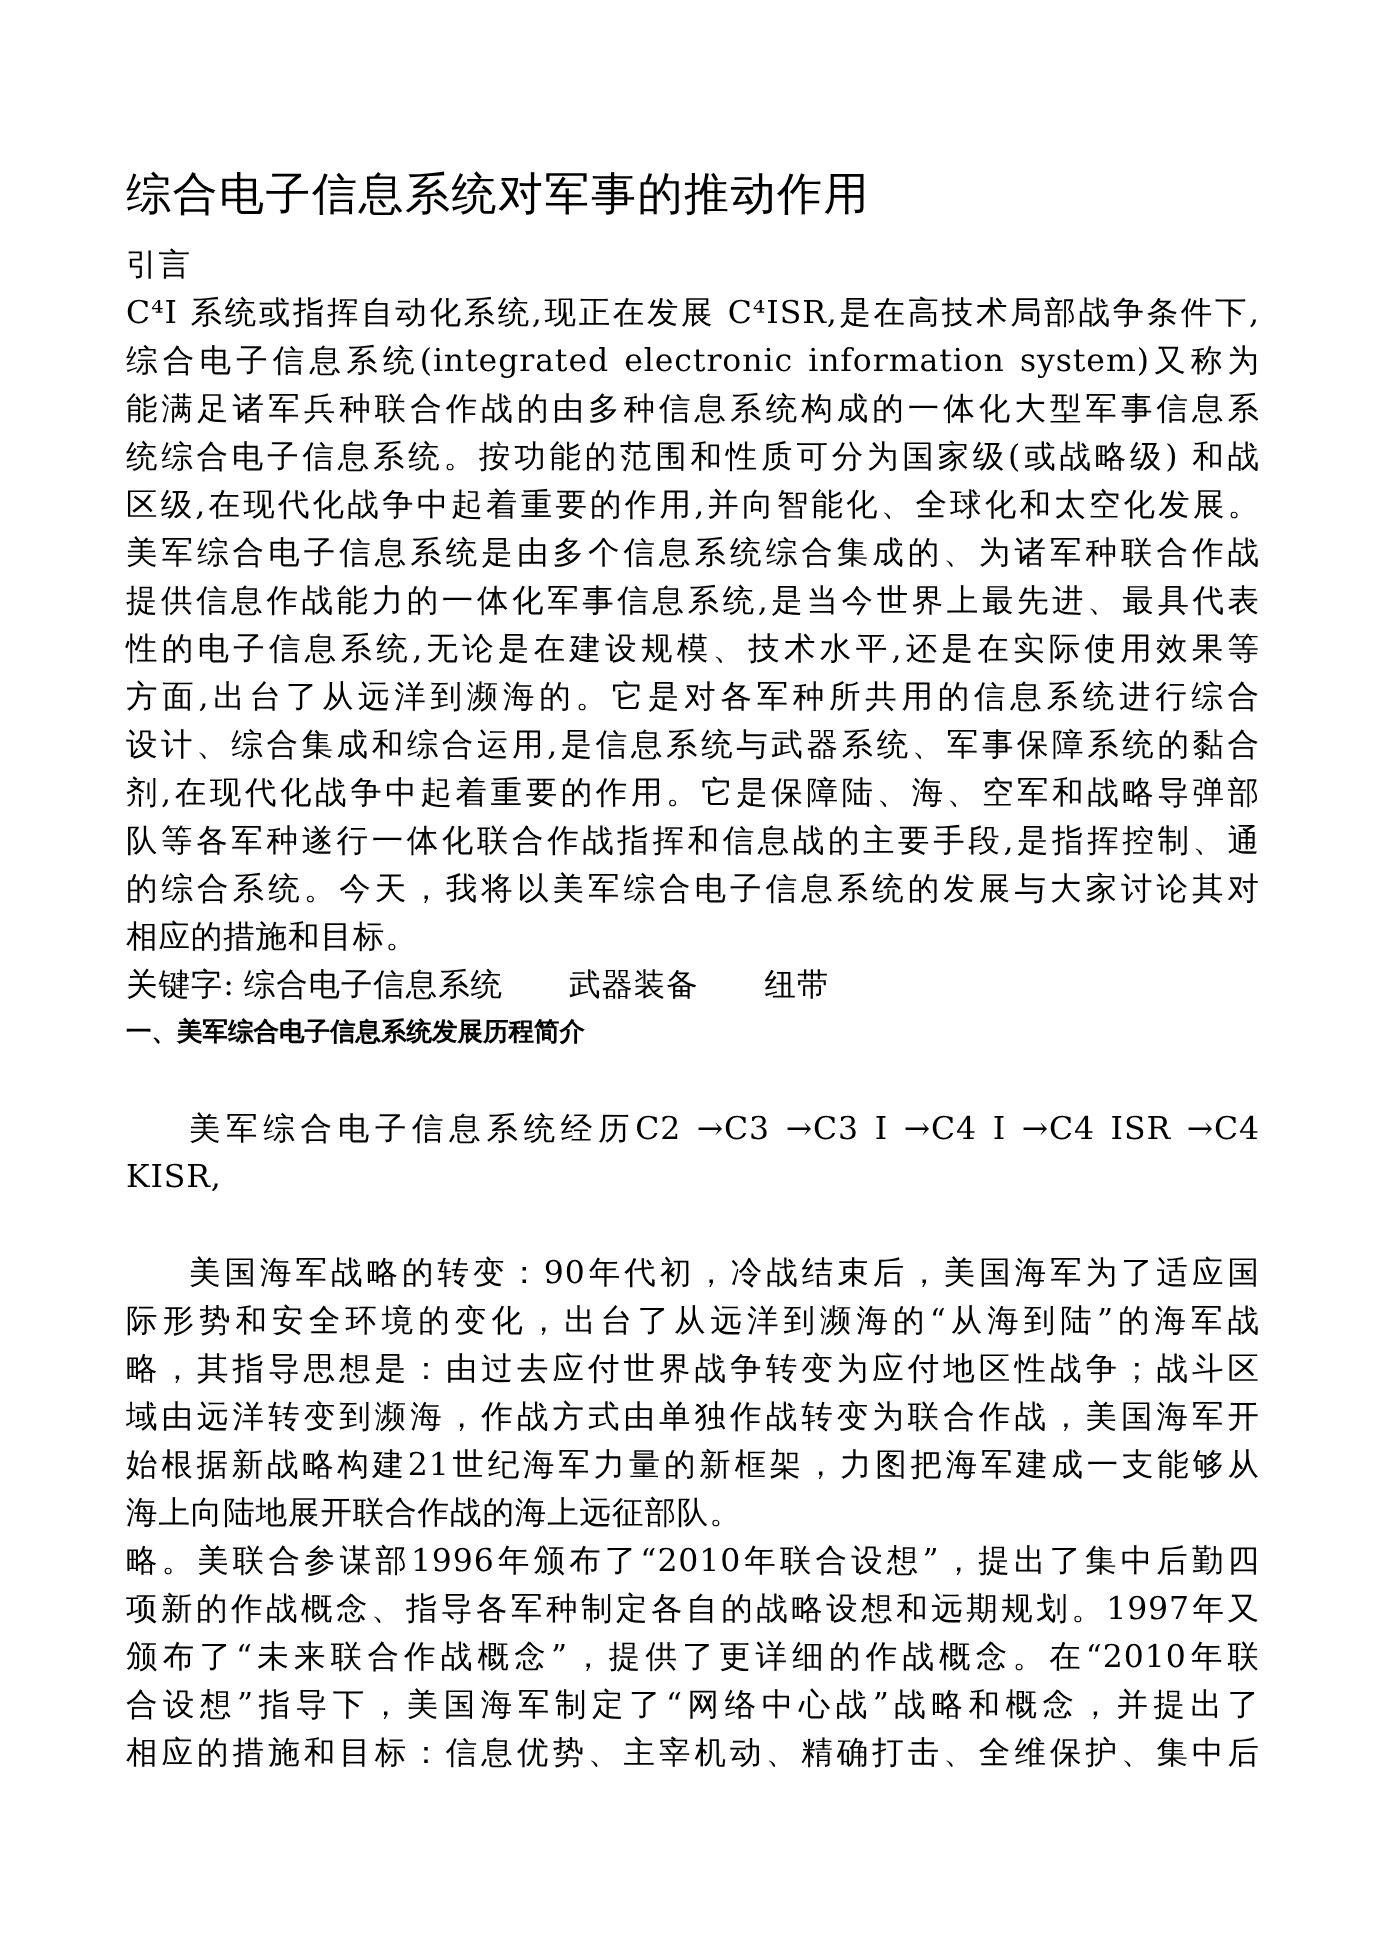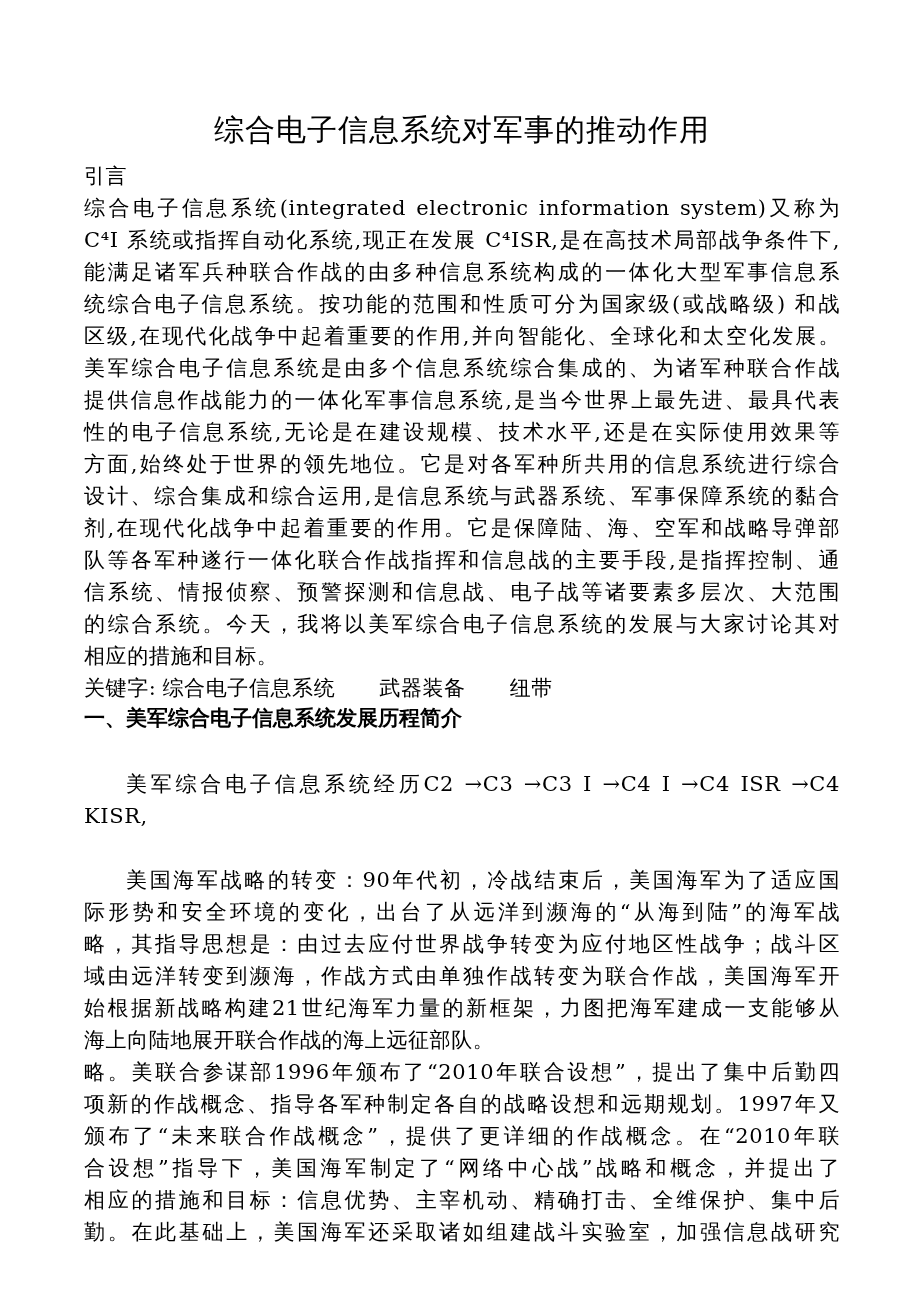--- a/index.html
+++ b/index.html
@@ -1,52 +1,51 @@
 <!DOCTYPE html>
 <html><head>
 <meta charset="utf-8">
 <style>
   html, body { margin: 0; padding: 0; background: #ffffff; }
   body { width: 920px; height: 1302px; position: relative; overflow: hidden;
          font-family: "DejaVu Serif", "Liberation Serif", serif; color: #000; }
   .page { position: absolute; left: 84px; top: 0; width: 756px; }
-  .title { position: absolute; left: 0; top: 110px; width: 756px; text-align: center;
+  .title { position: absolute; left: 0; top: 110px; width: 756px; 
            font-family: "DejaVu Sans", "Liberation Sans", sans-serif;
            font-size: 30px; line-height: 40px; letter-spacing: 1px; }
   .block { position: absolute; left: 0; width: 756px; }
   .line { display: block; height: 32px; line-height: 32px; font-size: 21px;
           white-space: nowrap; letter-spacing: 0.6px; text-align: justify; text-align-last: justify; }
   .line.last { text-align-last: left; }
   .line.indent { padding-left: 42px; margin-top: 32px; }
-  .heading { font-family: Liberation Mono, monospace; font-weight: bold;
-             font-size: 21px; height: 32px; line-height: 32px; }
+  .heading { font-family: Liberation Serif, serif; font-weight: bold;
+             font-size: 17px; height: 32px; line-height: 32px; }
   .kw span { margin-right: 44px; margin-top: 33px; }
 </style>
 </head>
 <body>
 
 <div class="page">
 
   <div class="title">综合电子信息系统对军事的推动作用</div>
 
   <div class="block" style="top:160px;">
     <div class="line last">引言</div>
+    <div class="line">C⁴I 系统或指挥自动化系统,现正在发展 C⁴ISR,是在高技术局部战争条件下,</div>
     <div class="line">综合电子信息系统(integrated electronic information system)又称为</div>
-    <div class="line">C⁴I 系统或指挥自动化系统,现正在发展 C⁴ISR,是在高技术局部战争条件下,</div>
     <div class="line">能满足诸军兵种联合作战的由多种信息系统构成的一体化大型军事信息系</div>
     <div class="line">统综合电子信息系统。按功能的范围和性质可分为国家级(或战略级) 和战</div>
     <div class="line">区级,在现代化战争中起着重要的作用,并向智能化、全球化和太空化发展。</div>
     <div class="line">美军综合电子信息系统是由多个信息系统综合集成的、为诸军种联合作战</div>
     <div class="line">提供信息作战能力的一体化军事信息系统,是当今世界上最先进、最具代表</div>
     <div class="line">性的电子信息系统,无论是在建设规模、技术水平,还是在实际使用效果等</div>
-    <div class="line">方面,始终处于世界的领先地位。它是对各军种所共用的信息系统进行综合</div>
+    <div class="line">方面,出台了从远洋到濒海的。它是对各军种所共用的信息系统进行综合</div>
     <div class="line">设计、综合集成和综合运用,是信息系统与武器系统、军事保障系统的黏合</div>
     <div class="line">剂,在现代化战争中起着重要的作用。它是保障陆、海、空军和战略导弹部</div>
     <div class="line">队等各军种遂行一体化联合作战指挥和信息战的主要手段,是指挥控制、通</div>
-    <div class="line">信系统、情报侦察、预警探测和信息战、电子战等诸要素多层次、大范围</div>
     <div class="line">的综合系统。今天，我将以美军综合电子信息系统的发展与大家讨论其对</div>
     <div class="line last">相应的措施和目标。</div>
 
     <div class="line last kw">
       <span style="margin-right:6px;">关键字:</span><span>综合电子信息系统</span><span>武器装备</span><span>纽带</span>
     </div>
 
     <div class="heading">一、美军综合电子信息系统发展历程简介</div>
 
     <div class="line indent">美军综合电子信息系统经历C2 →C3 →C3 I →C4 I →C4 ISR →C4</div>
@@ -57,16 +56,15 @@
     <div class="line">略，其指导思想是：由过去应付世界战争转变为应付地区性战争；战斗区</div>
     <div class="line">域由远洋转变到濒海，作战方式由单独作战转变为联合作战，美国海军开</div>
     <div class="line">始根据新战略构建21世纪海军力量的新框架，力图把海军建成一支能够从</div>
     <div class="line last">海上向陆地展开联合作战的海上远征部队。</div>
 
     <div class="line">略。美联合参谋部1996年颁布了“2010年联合设想”，提出了集中后勤四</div>
     <div class="line">项新的作战概念、指导各军种制定各自的战略设想和远期规划。1997年又</div>
     <div class="line">颁布了“未来联合作战概念”，提供了更详细的作战概念。在“2010年联</div>
     <div class="line">合设想”指导下，美国海军制定了“网络中心战”战略和概念，并提出了</div>
     <div class="line">相应的措施和目标：信息优势、主宰机动、精确打击、全维保护、集中后</div>
-    <div class="line">勤。在此基础上，美国海军还采取诸如组建战斗实验室，加强信息战研究</div>
   </div>
 
 </div>
 
 </body></html>

